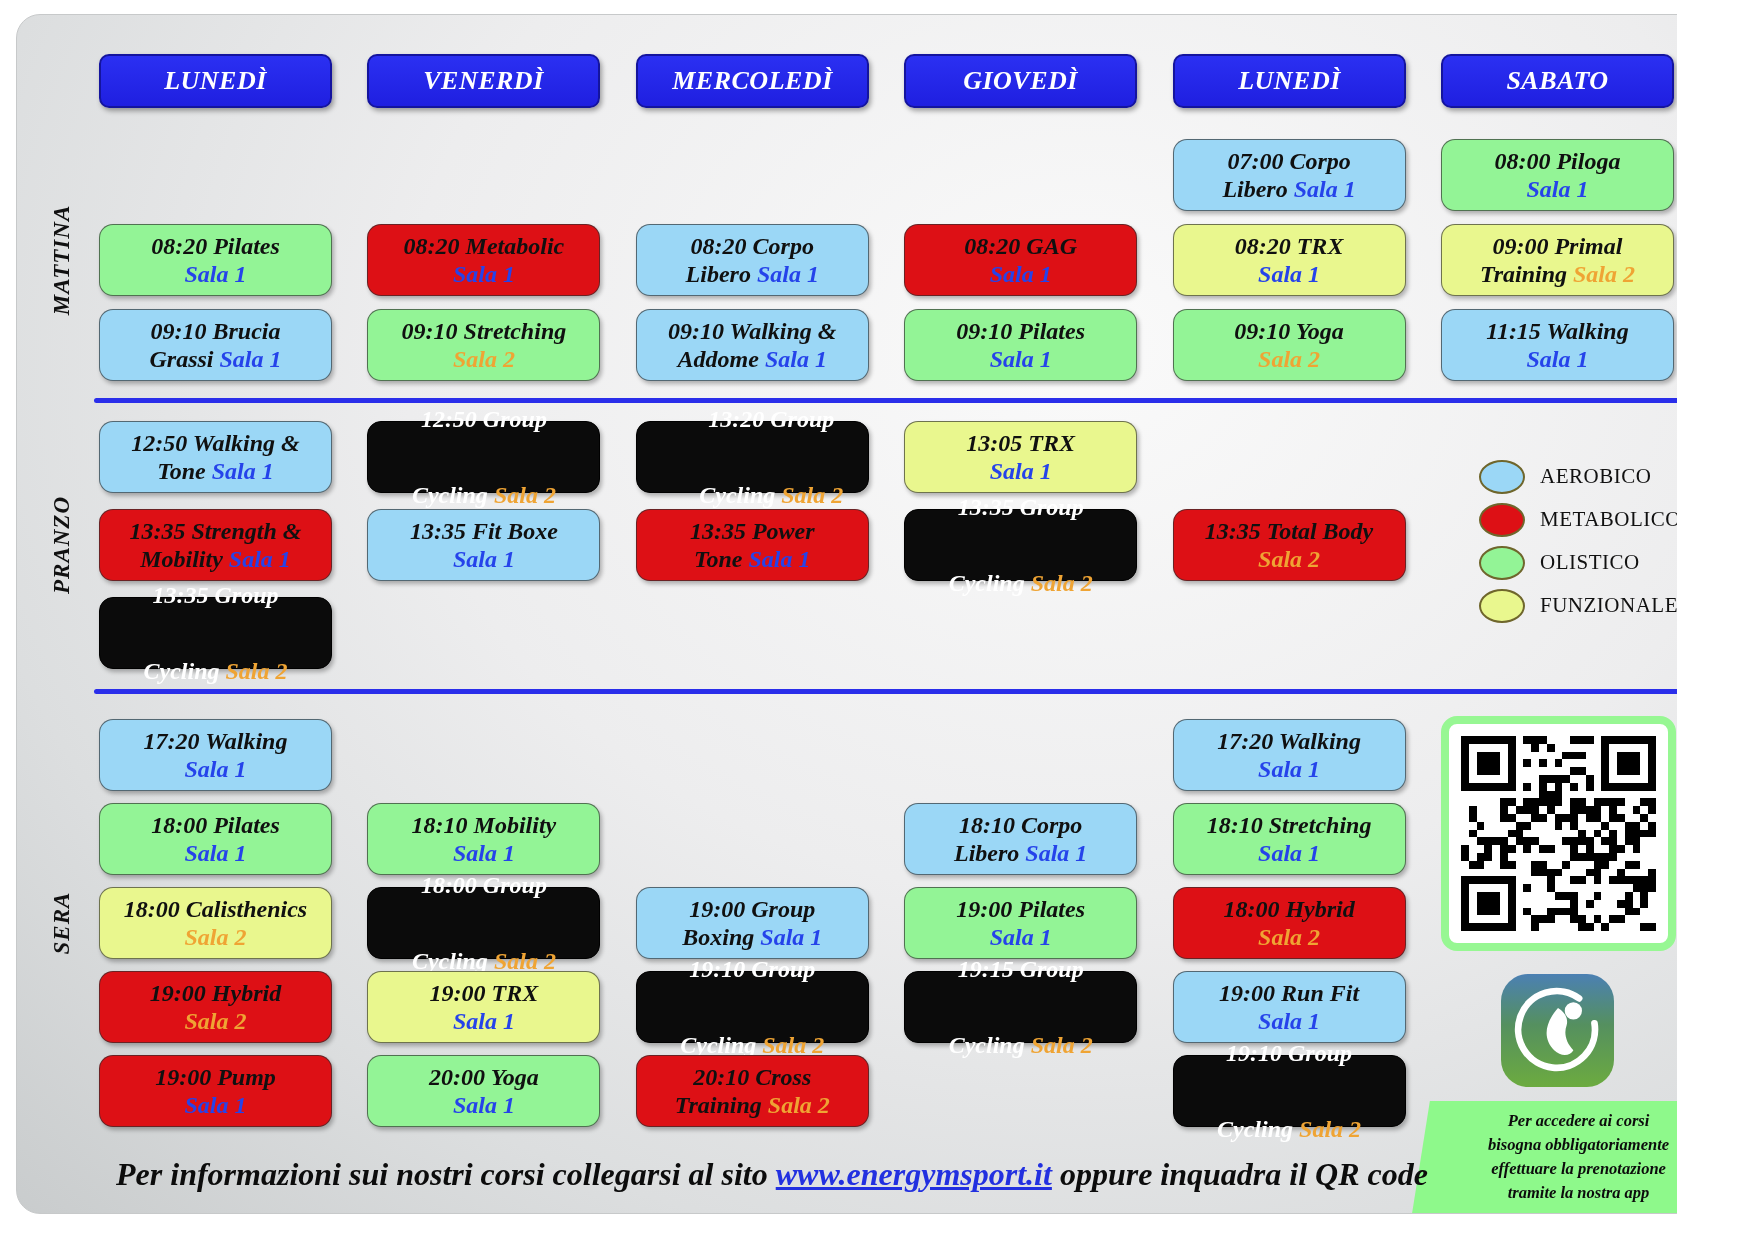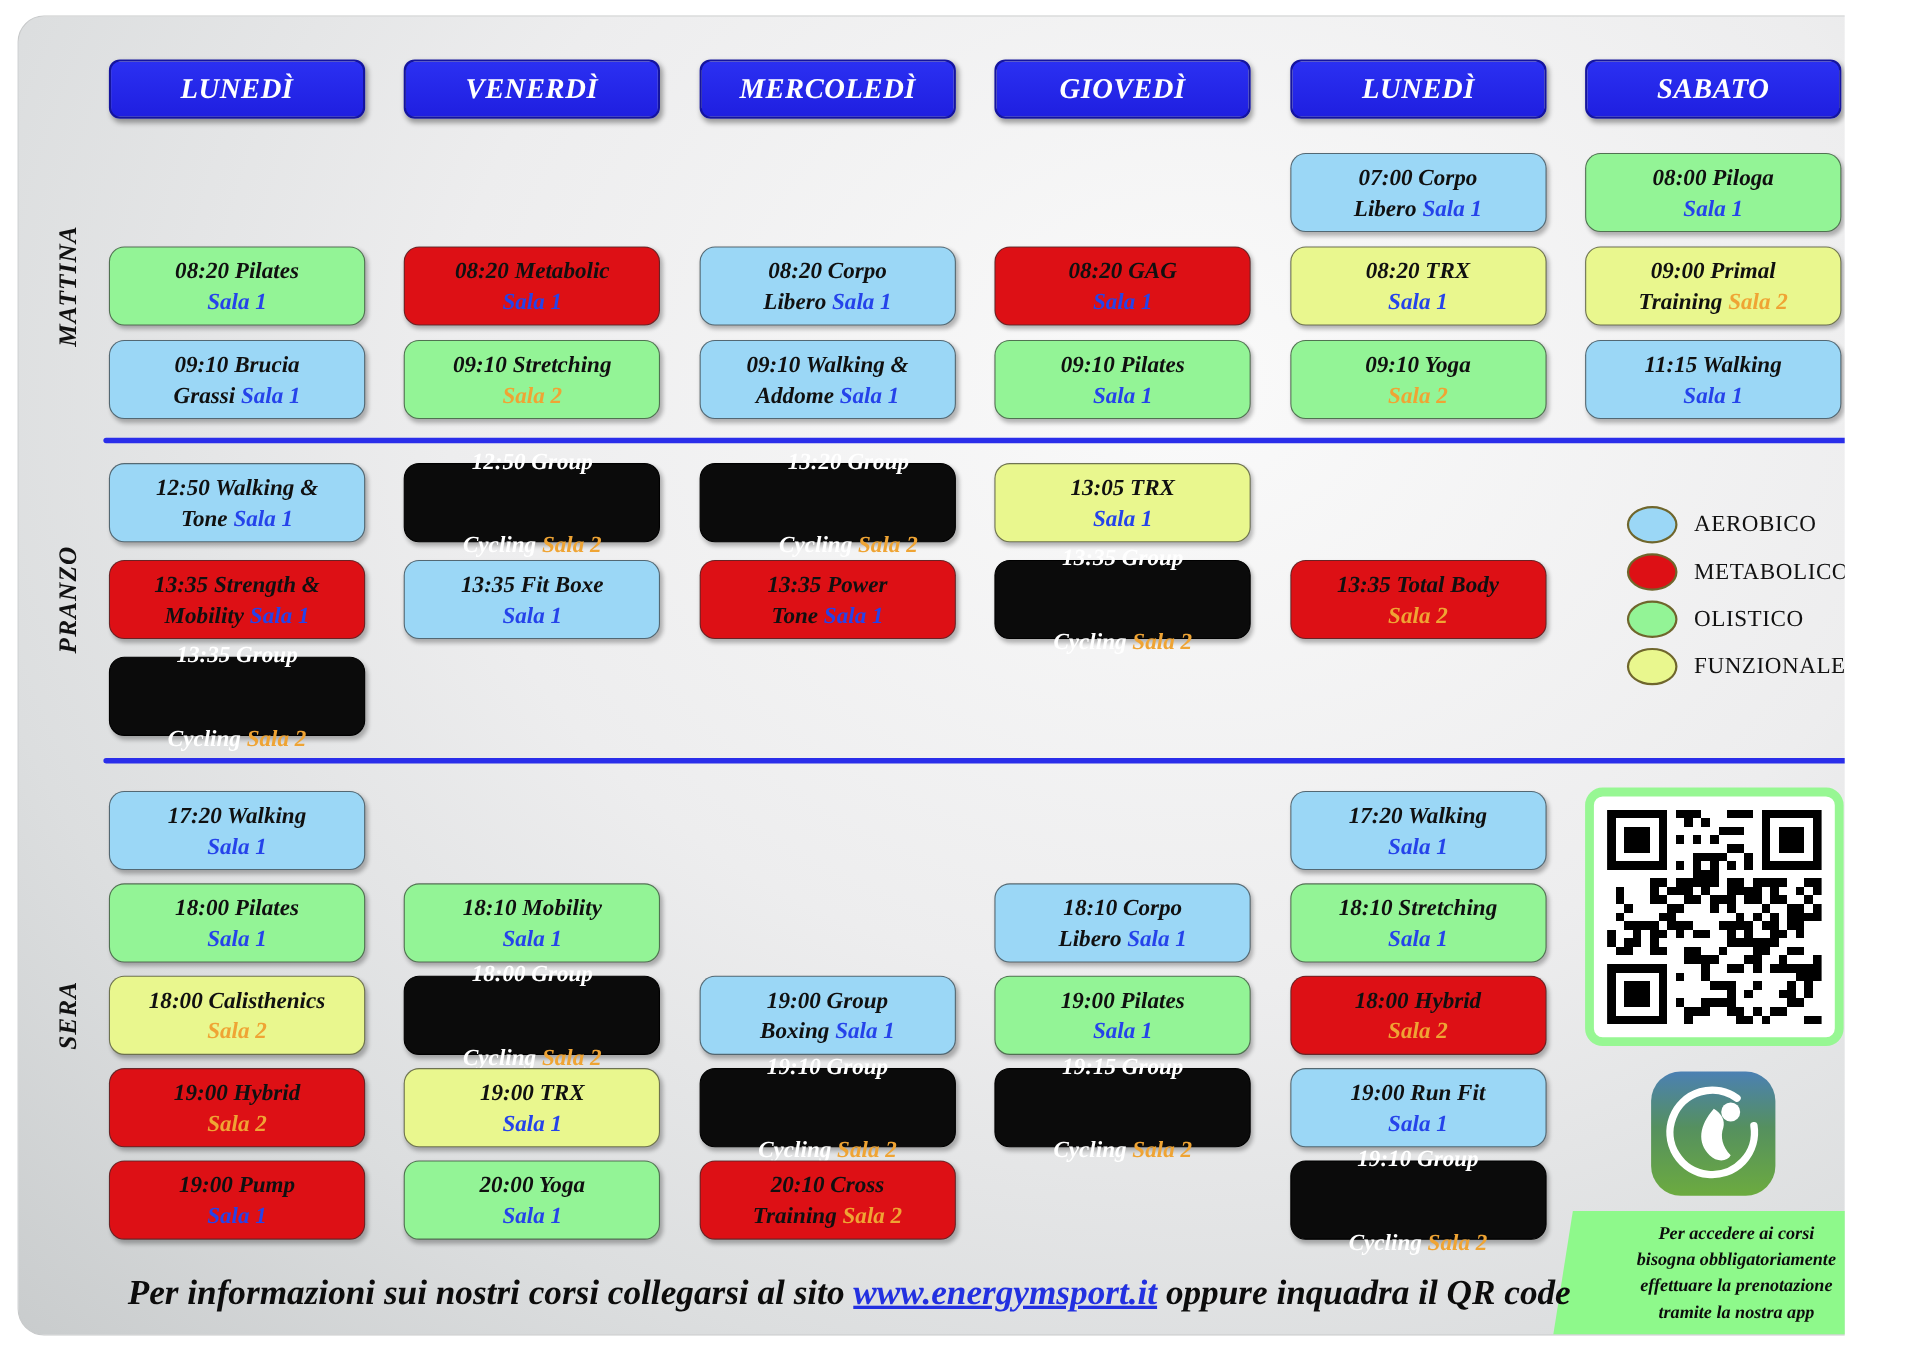--- a/index.html
+++ b/index.html
@@ -14,21 +14,21 @@
         color:#ffffff;font-weight:bold;font-style:italic;font-size:26px;letter-spacing:.5px;
         display:flex;align-items:center;justify-content:center;
         box-shadow:2px 3px 5px rgba(0,0,0,.35);}
   
   .sec{position:absolute;left:82px;display:grid;grid-template-columns:repeat(6,233px);column-gap:35.4px;}
   .sec-mattina{top:124px;grid-auto-rows:72px;row-gap:13px;}
   .sec-pranzo{top:406px;grid-auto-rows:72px;row-gap:16px;}
   .sec-sera{top:704px;grid-auto-rows:72px;row-gap:12px;}
   .cell{border-radius:14px;border:1.6px solid rgba(45,45,45,.65);box-sizing:border-box;
         display:flex;flex-direction:column;align-items:center;justify-content:center;
-        font-weight:bold;font-style:italic;font-size:21px;line-height:28px;color:#101010;
+        font-weight:bold;font-style:italic;font-size:24px;line-height:28px;color:#101010;
         text-align:center;box-shadow:2px 3px 4px rgba(0,0,0,.28);padding:2px 6px;}
   .cell .sala1{color:var(--sala1);}
   .cell .sala2{color:var(--sala2);}
   .bg-aerobico{background:var(--aerobico);}
   .bg-metabolico{background:var(--metabolico);}
   .bg-olistico{background:var(--olistico);}
   .bg-funzionale{background:var(--funzionale);}
   .bg-cycling{background:var(--cycling);color:#ffffff;border-color:#000;gap:48px;}
   
   .side-label{position:absolute;left:-28px;width:150px;height:30px;transform:rotate(-90deg);

